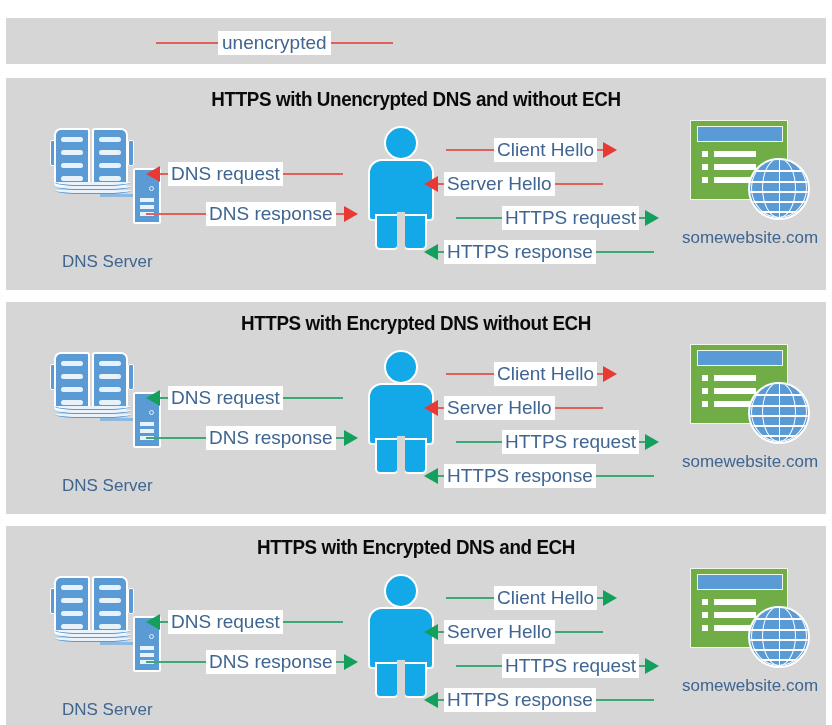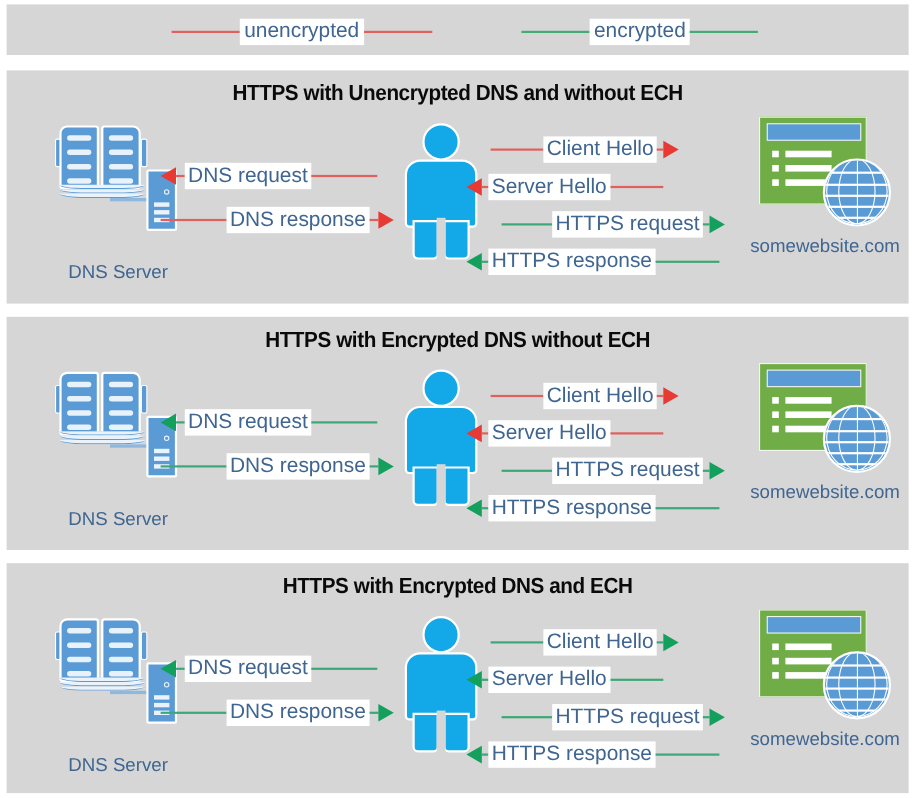--- a/index.html
+++ b/index.html
@@ -15,20 +15,21 @@
     background: #ffffff;
     overflow: hidden;
   }
 
   
   .panel {
     position: absolute;
     left: 6px;
     width: 820px;
     background: #d6d6d6;
+    margin-top: 14px;
   }
   .legend-panel { top: 4px;   height: 46px; }
   .panel-1      { top: 64px;  height: 212px; }
   .panel-2      { top: 288px; height: 212px; }
   .panel-3      { top: 512px; height: 209px; }
 
   
   .legend-item {
     position: absolute;
     top: 14px;
@@ -251,25 +252,20 @@
 </head>
 <body>
 
 <div id="stage">
 
   <div class="panel legend-panel">
     <div class="legend-item legend-unenc">
       <span class="legend-rule red"></span>
       <span class="legend-text">unencrypted</span>
       <span class="legend-rule red"></span>
-    </div>
-    <div class="legend-item legend-enc">
-      <span class="legend-rule green"></span>
-      <span class="legend-text">encrypted</span>
-      <span class="legend-rule green"></span>
     </div>
   </div>
 
   <div class="panel panel-1">
     <div class="panel-title">HTTPS with Unencrypted DNS and without ECH</div>
     <div class="diagram-body">
         <div class="dns-group">
           <div class="book">
             <div class="book-spineL"></div>
             <div class="book-spineR"></div>

